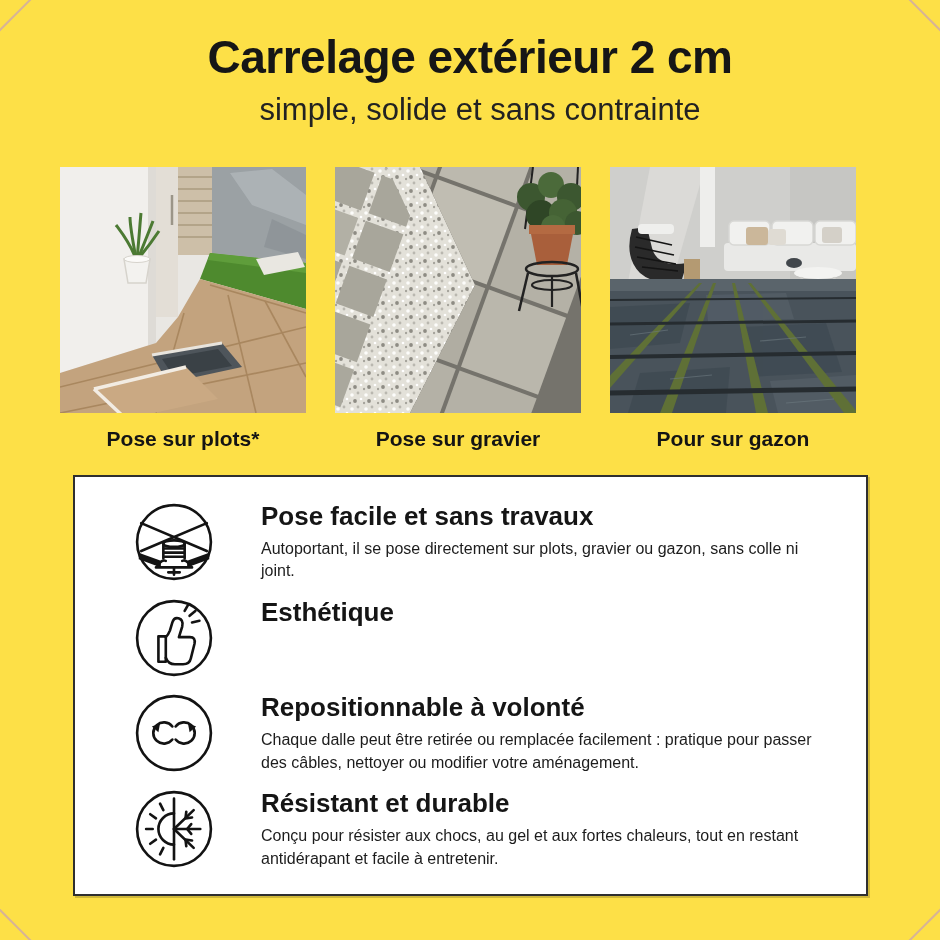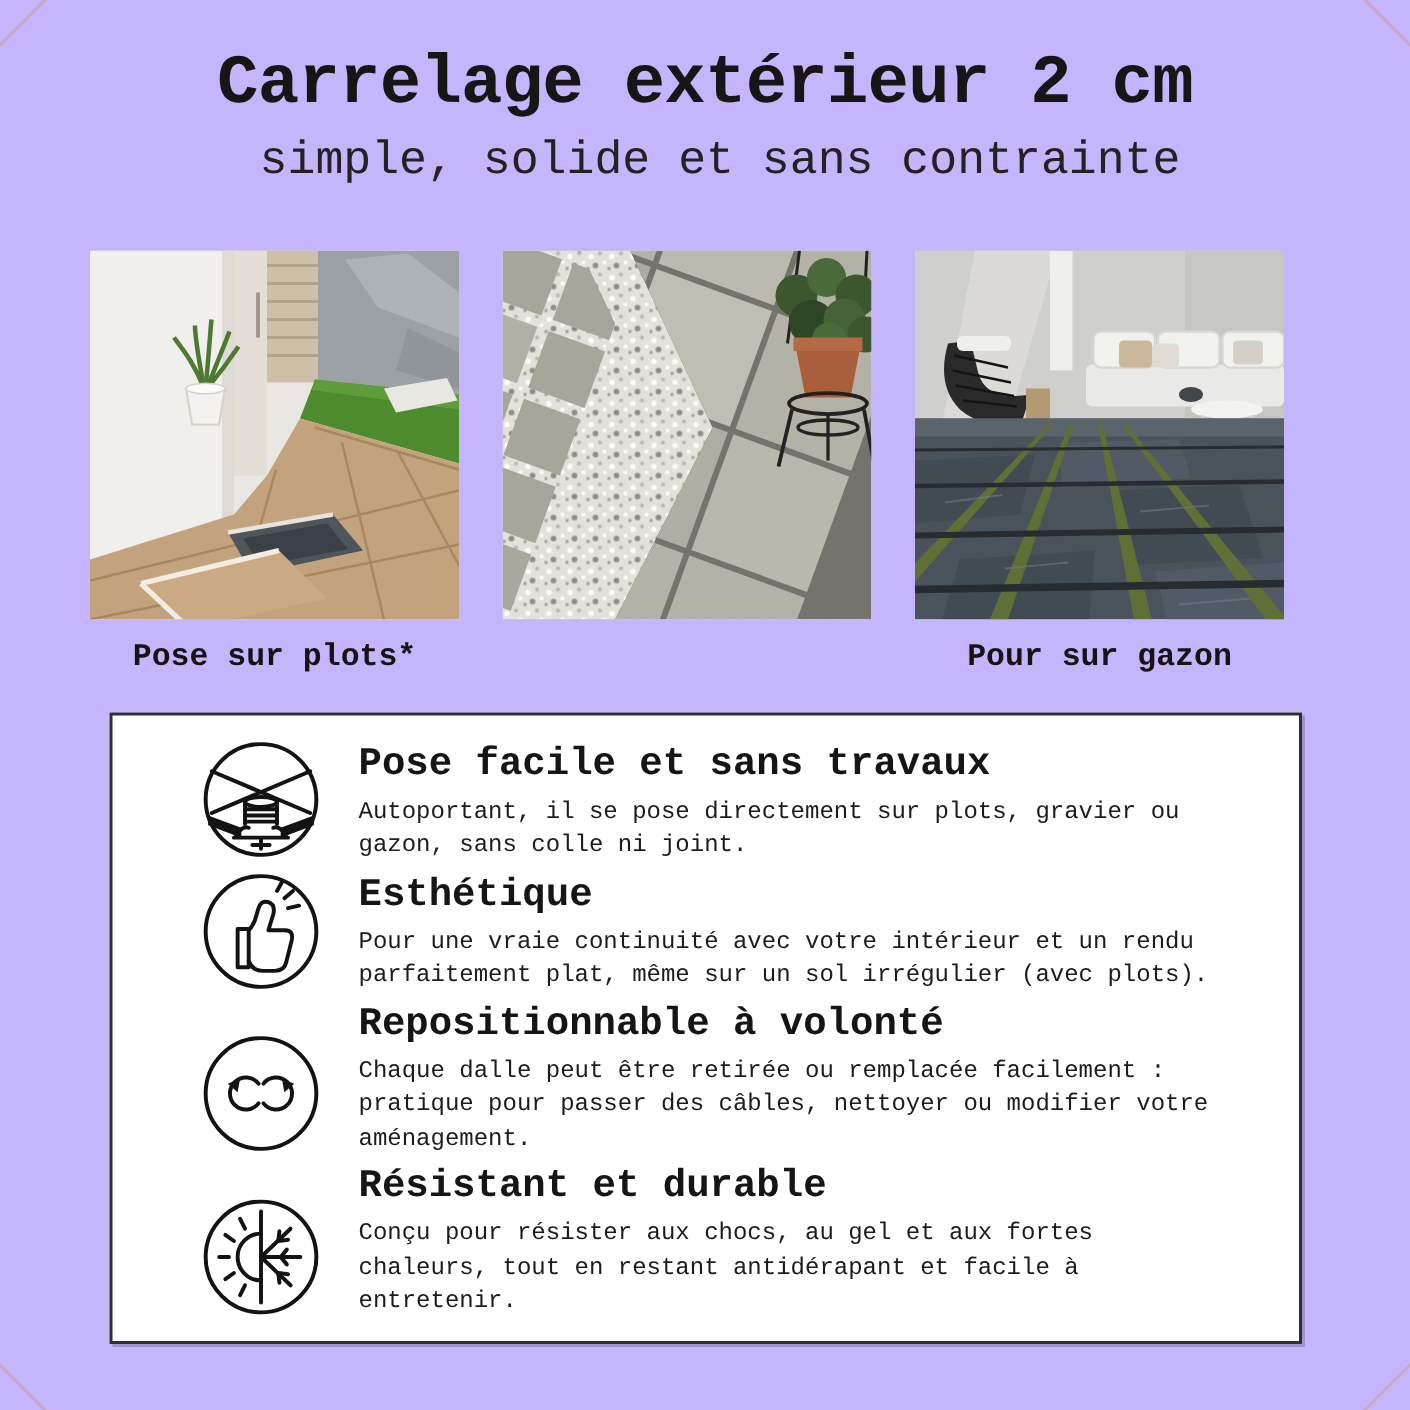--- a/index.html
+++ b/index.html
@@ -1,38 +1,38 @@
 <!DOCTYPE html>
 <html><head>
 <meta charset="utf-8">
 <style>
   html,body{margin:0;padding:0;background:#ffffff;}
-  .canvas{position:relative;width:940px;height:940px;background:#c4b5fd;overflow:hidden;
-          font-family:Liberation Mono, monospace;color:#1a1a1a;}
+  .canvas{position:relative;width:940px;height:940px;background:#fde047;overflow:hidden;
+          font-family:Liberation Sans, sans-serif;color:#1a1a1a;}
   
   .cmark{position:absolute;width:46px;height:2px;background:#c9a4b0;opacity:.75;}
   .cmark.tl{top:14px;left:-8px;transform:rotate(-45deg);}
   .cmark.tr{top:14px;right:-8px;transform:rotate(45deg);}
   .cmark.bl{bottom:14px;left:-8px;transform:rotate(45deg);}
   .cmark.br{bottom:14px;right:-8px;transform:rotate(-45deg);}
   
   .header{position:absolute;top:30px;left:0;width:100%;text-align:center;}
   .title{font-size:46px;font-weight:700;letter-spacing:-.5px;margin:0;color:#161616;}
   .subtitle{font-size:31px;font-weight:400;margin:8px 0 0;color:#222;padding-left:20px;}
   
   .photos{position:absolute;top:167px;left:60px;width:796px;display:flex;gap:29px;}
   figure{margin:0;width:246px;}
   .photo{width:246px;height:246px;overflow:hidden;background:#ccc;}
   .photo svg{display:block;}
   figcaption{text-align:center;font-size:21px;font-weight:700;margin-top:14px;color:#141414;}
   
   .feature-box{position:absolute;left:73px;top:475px;width:795px;height:421px;box-sizing:border-box;
                border:2px solid #2f2f2f;background:#fff;box-shadow:2px 2px 0 rgba(0,0,0,.18);
                display:flex;flex-direction:column;justify-content:space-evenly;padding:10px 30px 10px 58px;}
-  .feature-row{display:flex;align-items:flex-end;gap:24px;}
+  .feature-row{display:flex;align-items:flex-start;gap:46px;}
   .feature-icon{width:82px;height:82px;flex:none;}
   .feature-text h3{margin:0 0 6px;font-size:26px;font-weight:700;color:#151515;}
   .feature-text p{margin:0;font-size:16px;line-height:1.4;color:#1c1c1c;max-width:585px;}
   
   .footnote{position:absolute;left:72px;top:904px;font-size:13.5px;color:#1c1c1c;}
   .ic{stroke:#131313;fill:none;stroke-width:3.2;stroke-linecap:round;stroke-linejoin:round;}
 </style>
 </head>
 <body>
 
@@ -176,20 +176,21 @@
           </g>
           <rect x="194" y="58" width="46" height="9" fill="#b46a42"></rect>
           <polygon points="196,67 238,67 232,98 202,98" fill="#a95f3b"></polygon>
           <ellipse cx="217" cy="102" rx="26" ry="7" fill="none" stroke="#222" stroke-width="2.5"></ellipse>
           <ellipse cx="217" cy="118" rx="20" ry="5" fill="none" stroke="#222" stroke-width="2.2"></ellipse>
           <line x1="193" y1="106" x2="184" y2="144" stroke="#222" stroke-width="2.5"></line>
           <line x1="241" y1="106" x2="248" y2="144" stroke="#222" stroke-width="2.5"></line>
           <line x1="217" y1="109" x2="217" y2="140" stroke="#222" stroke-width="2.2"></line>
         </svg>
       </div>
+      <figcaption>Pose sur gravier</figcaption>
     </figure>
 
     <figure>
       <div class="photo">
         <svg width="246" height="246" viewBox="0 0 246 246">
           <rect width="246" height="246" fill="#cfcfcc"></rect>
           <polygon points="40,0 95,0 62,115 18,115" fill="#dbdad7"></polygon>
           <polygon points="180,0 246,0 246,115 180,115" fill="#c6c6c3"></polygon>
           <rect x="90" y="0" width="15" height="80" fill="#eeeeec"></rect>
           <rect x="114" y="76" width="132" height="28" rx="4" fill="#e9e9e7"></rect>
@@ -272,21 +273,20 @@
 
     <div class="feature-row">
       <svg class="feature-icon" viewBox="0 0 100 100">
         <circle class="ic" cx="50" cy="50" r="45" stroke-width="4"></circle>
         <path class="ic" d="M31 48 v31 h9 V48 z"></path>
         <path class="ic" d="M40 74 q3 8 11 8 h10 q8 0 9.5 -7 l4.5 -18 q1.5 -8 -5.5 -8 H56 l4 -13 q2 -8 -4.5 -10 q-5.5 -1.5 -7.5 5 L45 41 q-2 5 -5 8"></path>
         <path class="ic" d="M63 17 l4 -7 M69 23 l7 -6 M72 31 l9 -2" stroke-width="2.8"></path>
       </svg>
       <div class="feature-text">
         <h3>Esthétique</h3>
-        <p>Pour une vraie continuité avec votre intérieur et un rendu parfaitement plat, même sur un sol irrégulier (avec plots).</p>
       </div>
     </div>
 
     <div class="feature-row">
       <svg class="feature-icon" viewBox="0 0 100 100">
         <circle class="ic" cx="50" cy="50" r="45" stroke-width="4"></circle>
         <path class="ic" d="M48 42 A13 13 0 1 0 48 58" stroke-width="3.6"></path>
         <path class="ic" d="M52 58 A13 13 0 1 0 52 42" stroke-width="3.6"></path>
         <polygon points="23,42 33,38 31,49" fill="#131313"></polygon>
         <polygon points="77,42 67,38 69,49" fill="#131313"></polygon>

